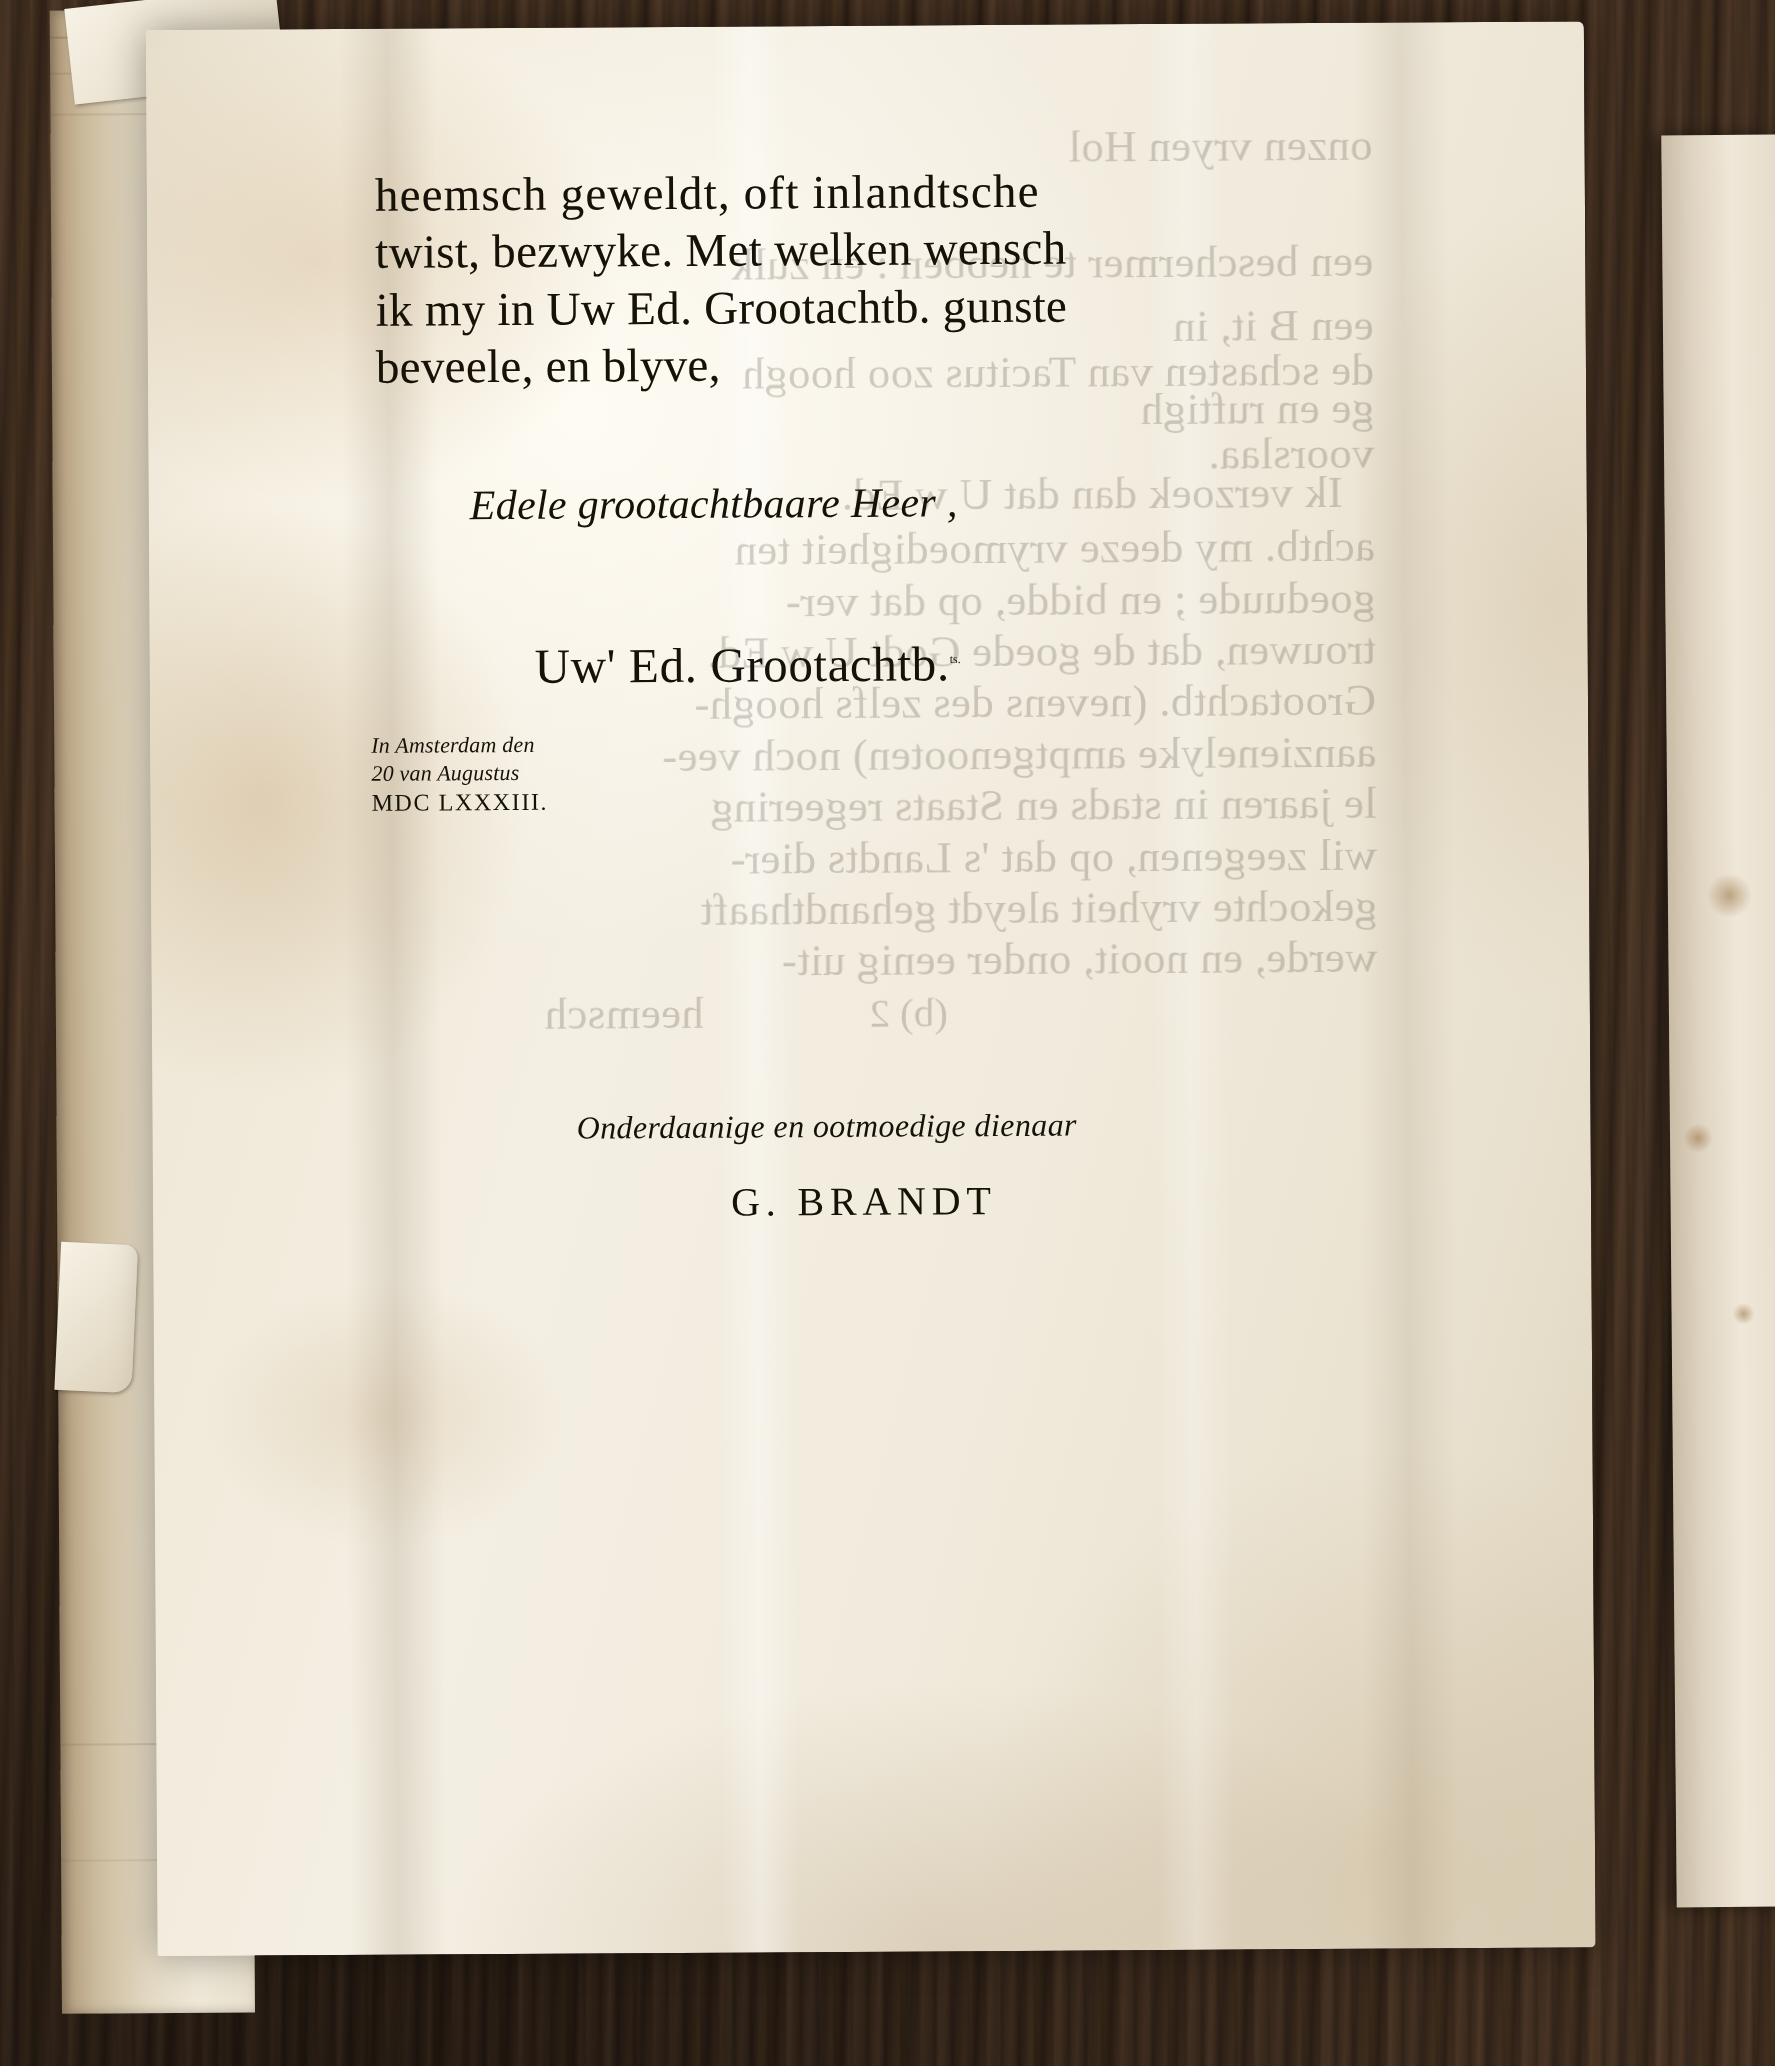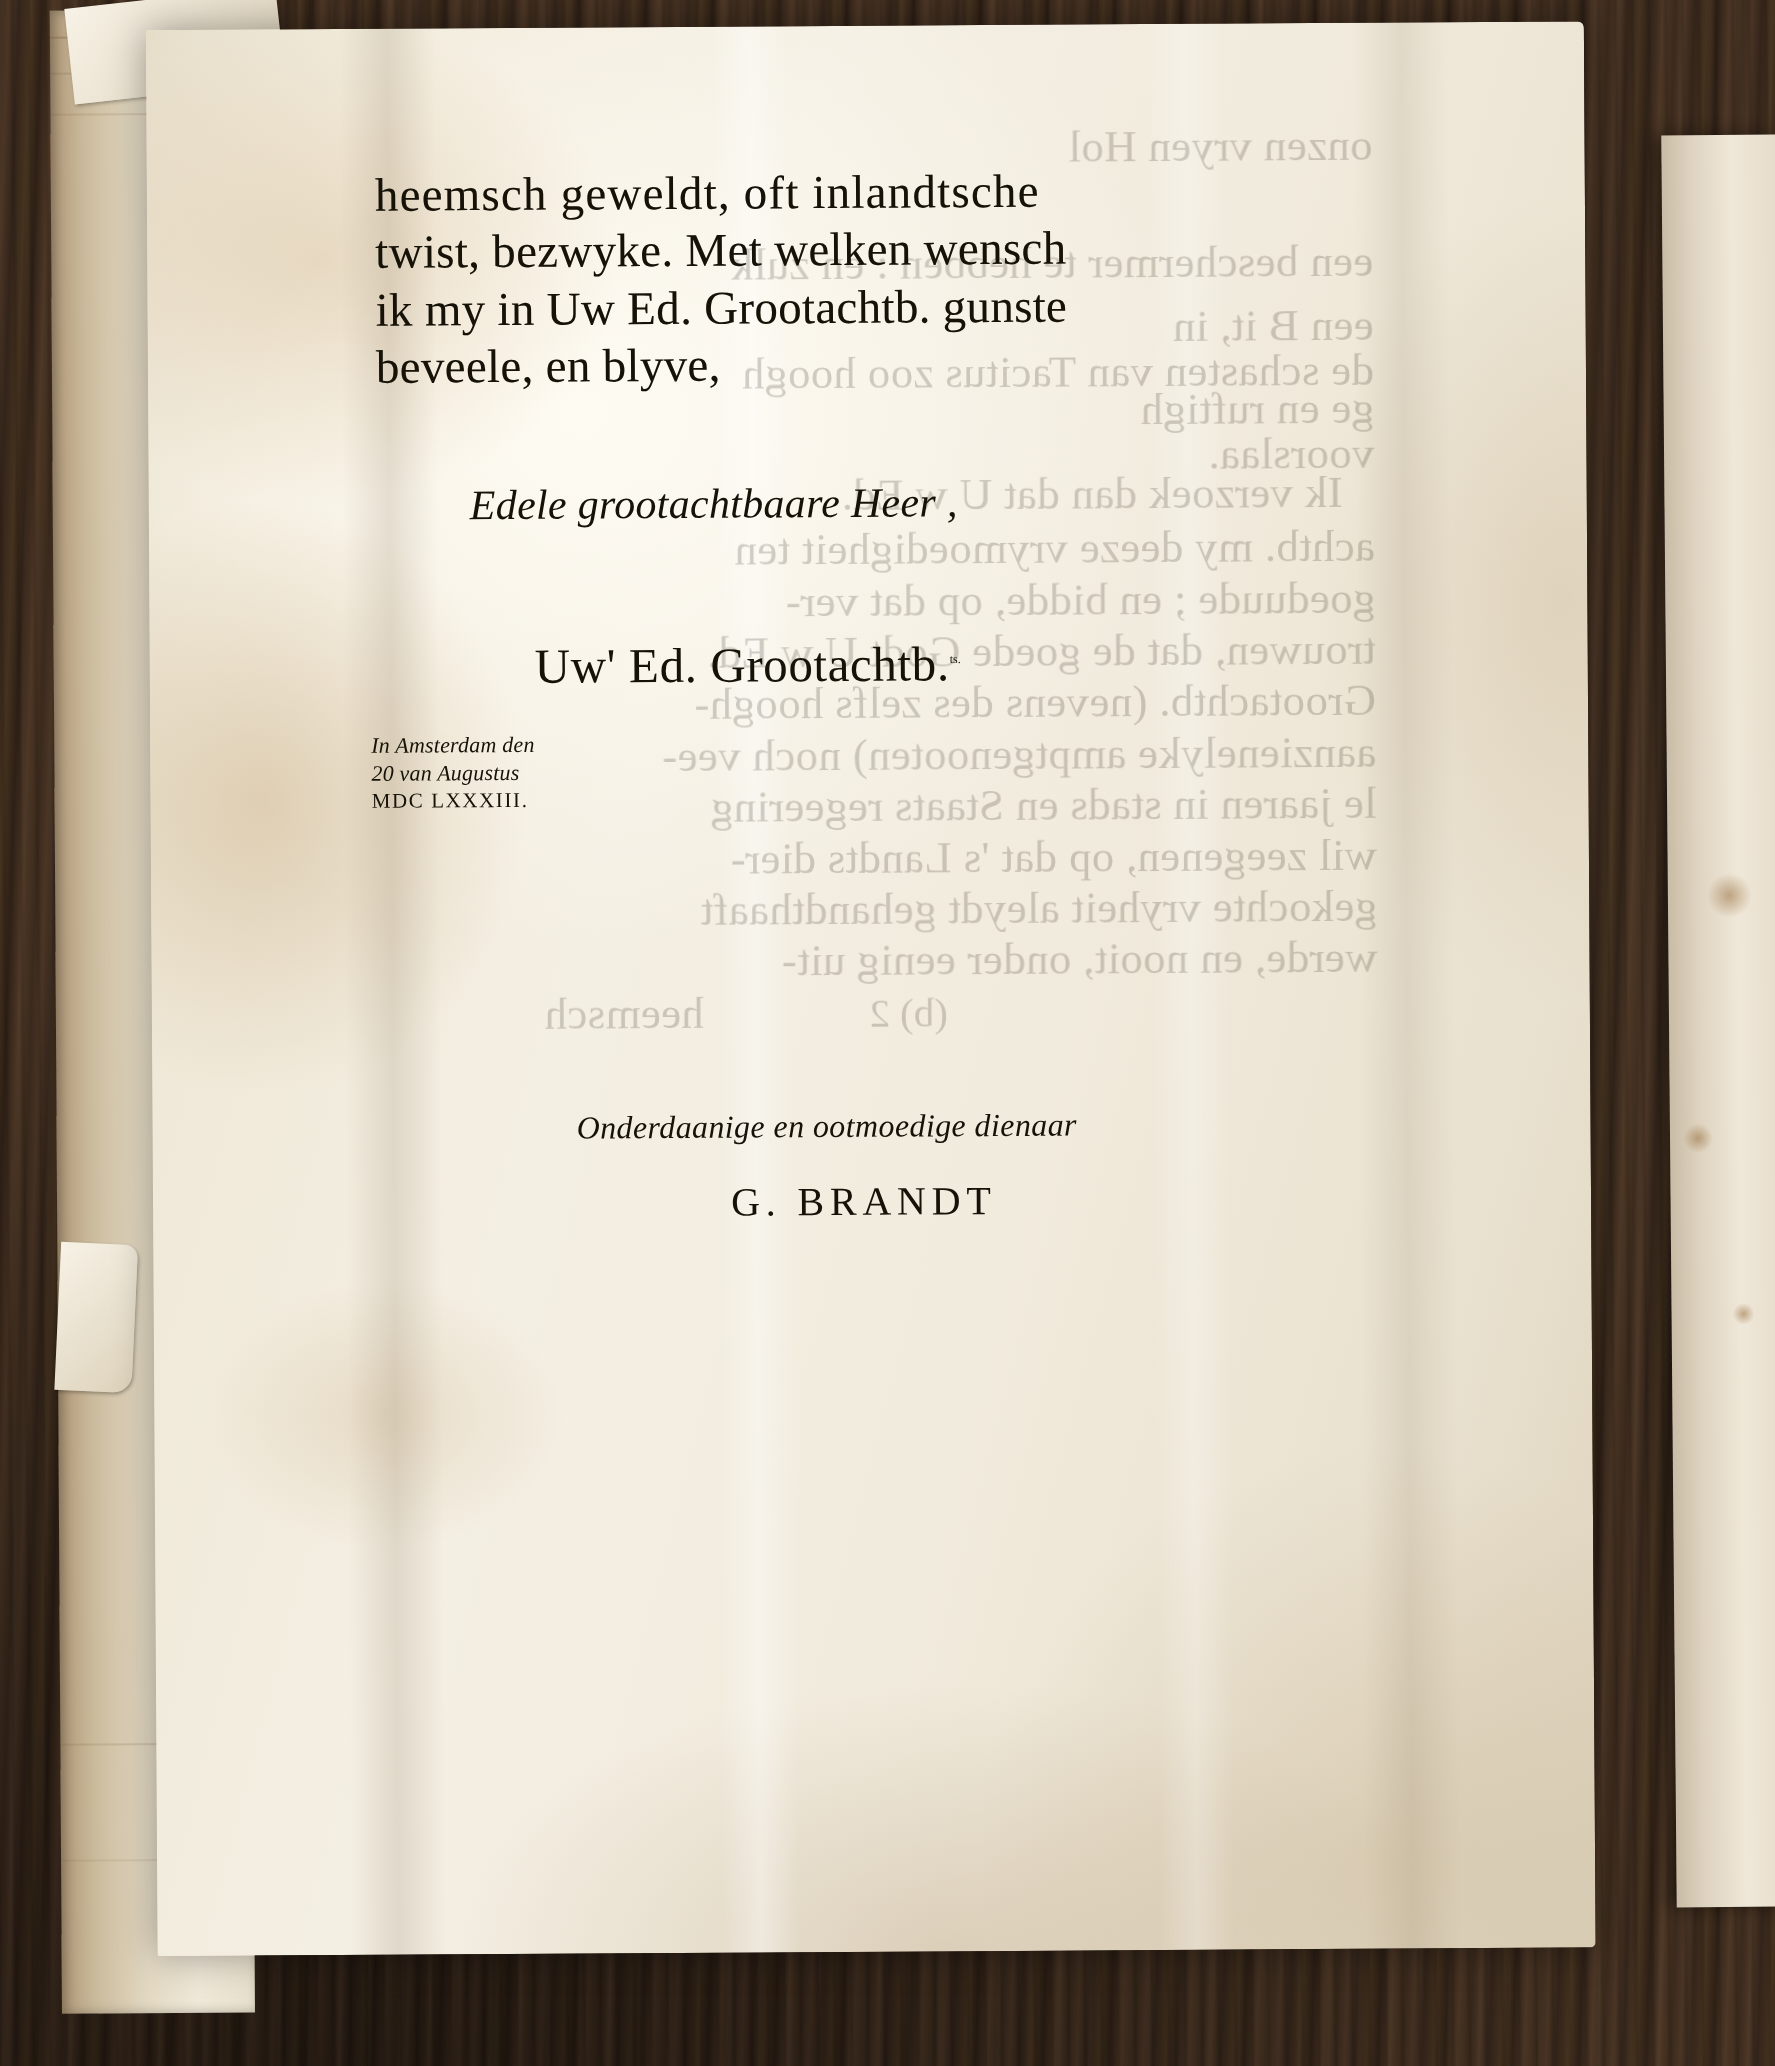--- a/index.html
+++ b/index.html
@@ -193,21 +193,21 @@
     left: 221px;
     top: 703px;
     font-size: 22px;
     line-height: 1.28;
     font-style: italic;
     letter-spacing: 0.2px;
   }
   .dateblock .roman {
     font-style: normal;
     letter-spacing: 1.6px;
-    font-size: 21px;
+    font-size: 24px;
   }
 
   .closing {
     position: absolute;
     left: 424px;
     top: 1082px;
     font-size: 32px;
     font-style: italic;
     letter-spacing: 0.4px;
   }

